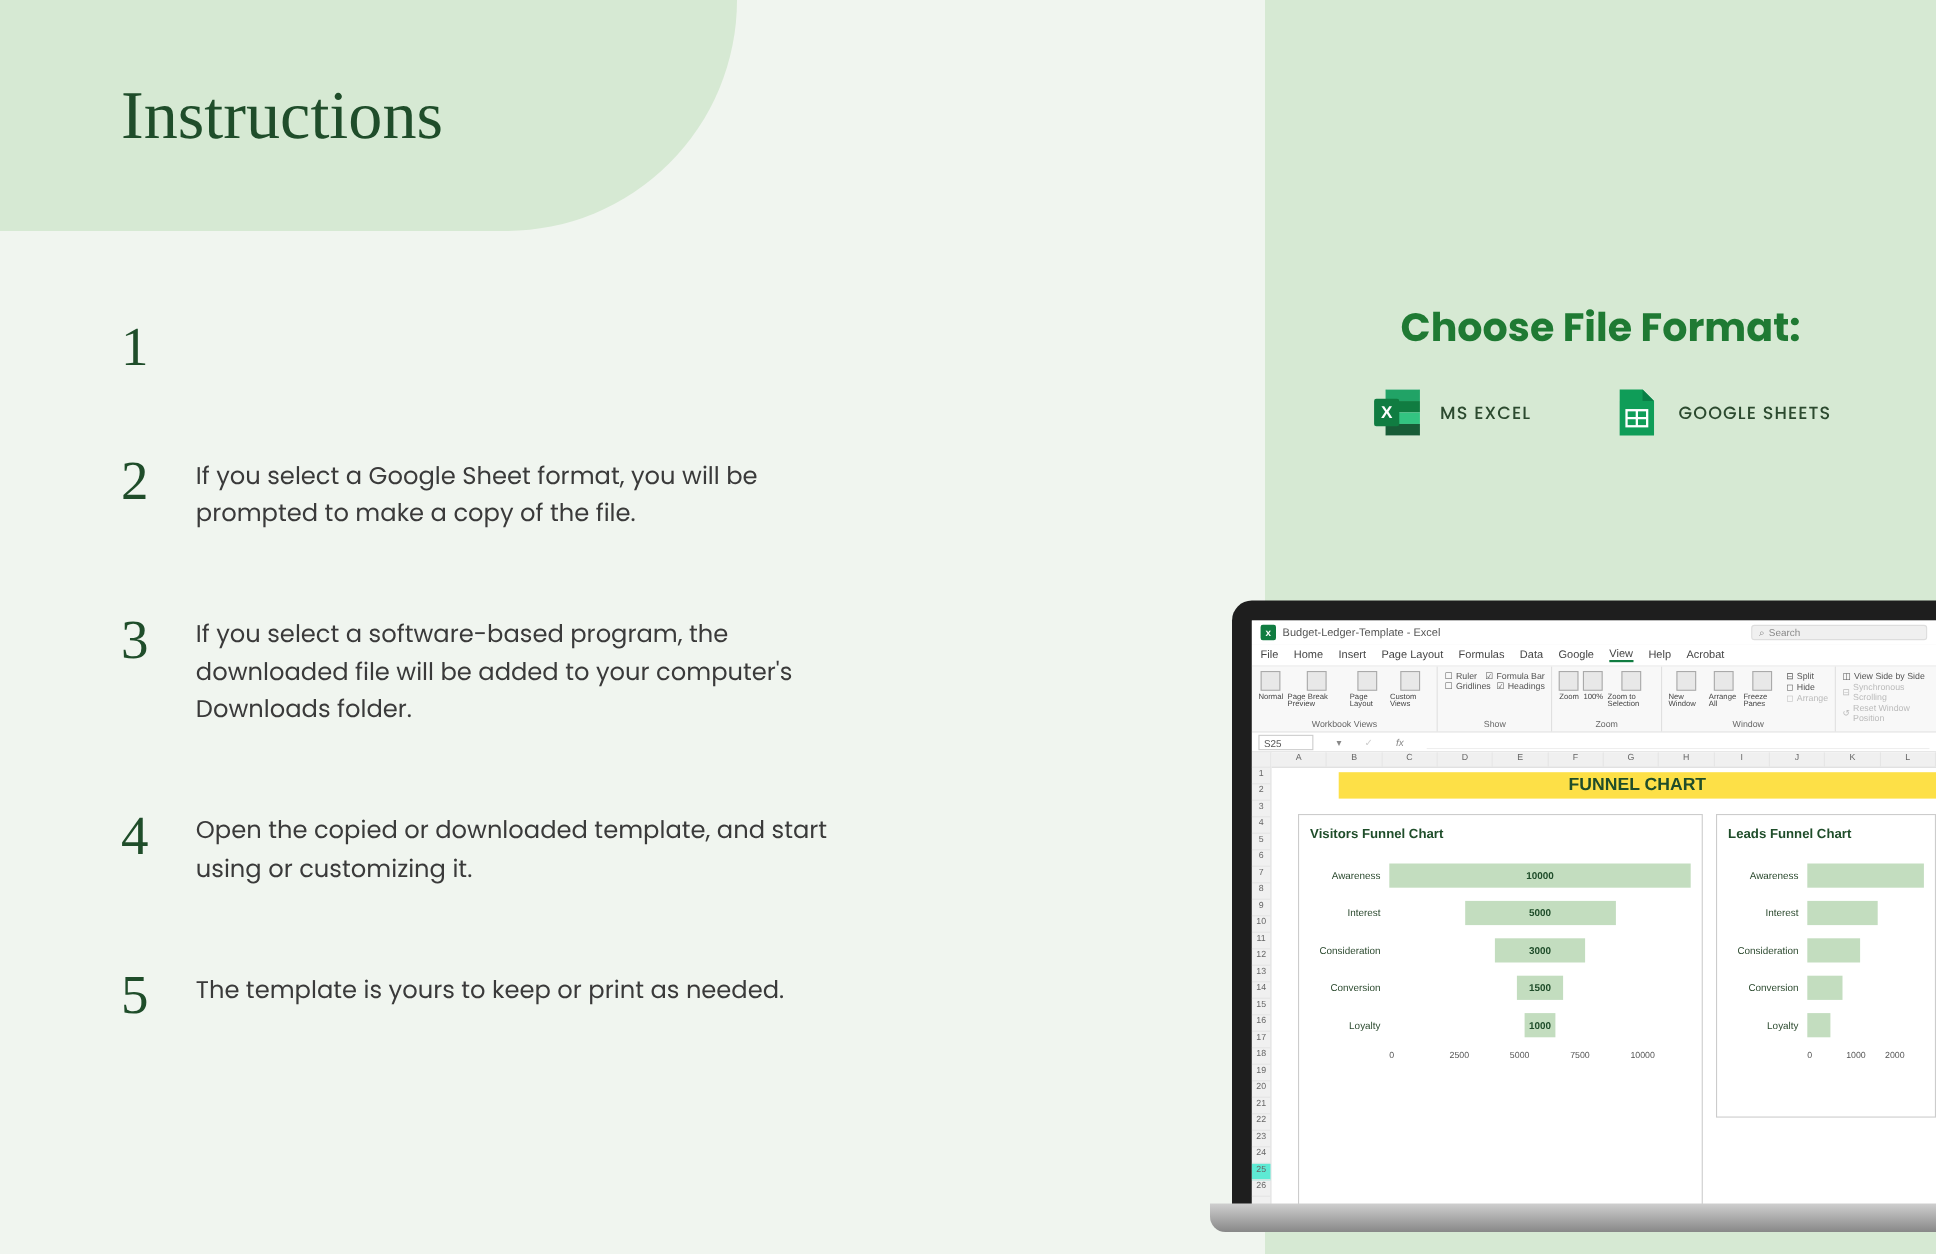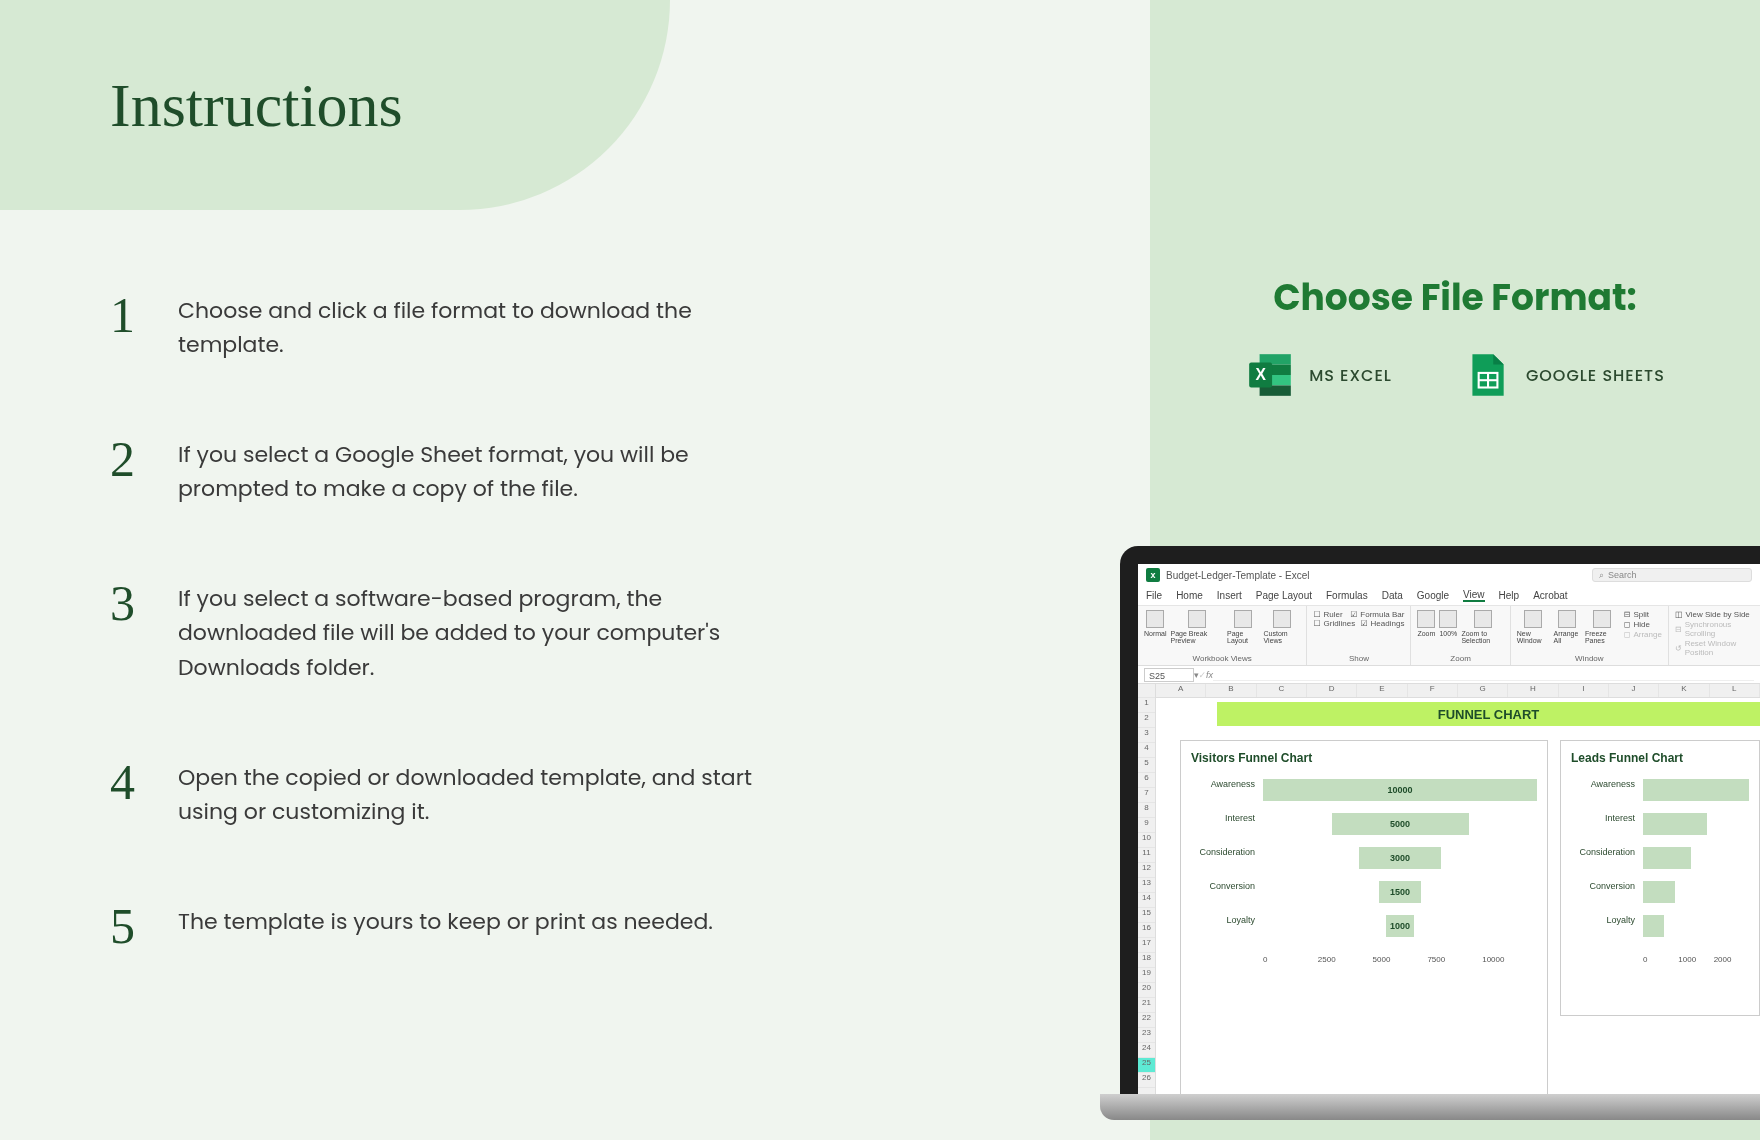--- a/index.html
+++ b/index.html
@@ -192,21 +192,21 @@
     }
     .cell-bar {
       height: 18px;
       background: #fff;
       border-bottom: 1px solid #ddd;
       display: flex;
       align-items: center;
       font-size: 9px;
       color: #555;
       padding: 0 6px;
-      gap: 0;
+      gap: 21px;
     }
     .name-box {
       width: 50px;
       border: 1px solid #ccc;
       padding: 0 4px;
       height: 14px;
       line-height: 14px;
     }
     .fx { font-style: italic; color: #888; }
     .sheet-area {
@@ -229,46 +229,46 @@
     .row-h.sel { background: #5eead4; }
     .sheet-content {
       flex: 1;
       position: relative;
       background: #fff;
     }
     .funnel-title-banner {
       position: absolute;
       top: 18px; left: 24px; right: 0;
       height: 24px;
-      background: #bef264;
+      background: #fde047;
       display: flex;
       align-items: center;
       justify-content: center;
       font-weight: bold;
-      font-size: 13px;
+      font-size: 16px;
       color: #1f4d2a;
       margin-left: 37px;
     }
     .chart-box {
       position: absolute;
       background: #fff;
       border: 1px solid #ccc;
       padding: 10px;
     }
     .visitors-box { top: 56px; left: 24px; width: 368px; height: 364px; }
     .leads-box { top: 56px; left: 404px; width: 200px; height: 276px; }
     .chart-title {
       font-size: 12px;
       font-weight: bold;
       color: #1f4d2a;
       margin-bottom: 14px;
     }
     .funnel-row {
       display: flex;
-      align-items: flex-start;
+      align-items: center;
       height: 34px;
       position: relative;
     }
     .funnel-label {
       width: 72px;
       font-size: 9px;
       color: #2c4a2f;
       text-align: right;
       padding-right: 8px;
     }
@@ -311,21 +311,20 @@
   </style>
 </head>
 <body>
 
 <div class="corner-blob"></div>
 <h1 class="title">Instructions</h1>
 
 <div class="steps">
   <div class="step">
     <div class="step-num">1</div>
-    <div class="step-text">Choose and click a file format to download the template.</div>
   </div>
   <div class="step">
     <div class="step-num">2</div>
     <div class="step-text">If you select a Google Sheet format, you will be prompted to make a copy of the file.</div>
   </div>
   <div class="step">
     <div class="step-num">3</div>
     <div class="step-text">If you select a software-based program, the downloaded file will be added to your computer's Downloads folder.</div>
   </div>
   <div class="step">

